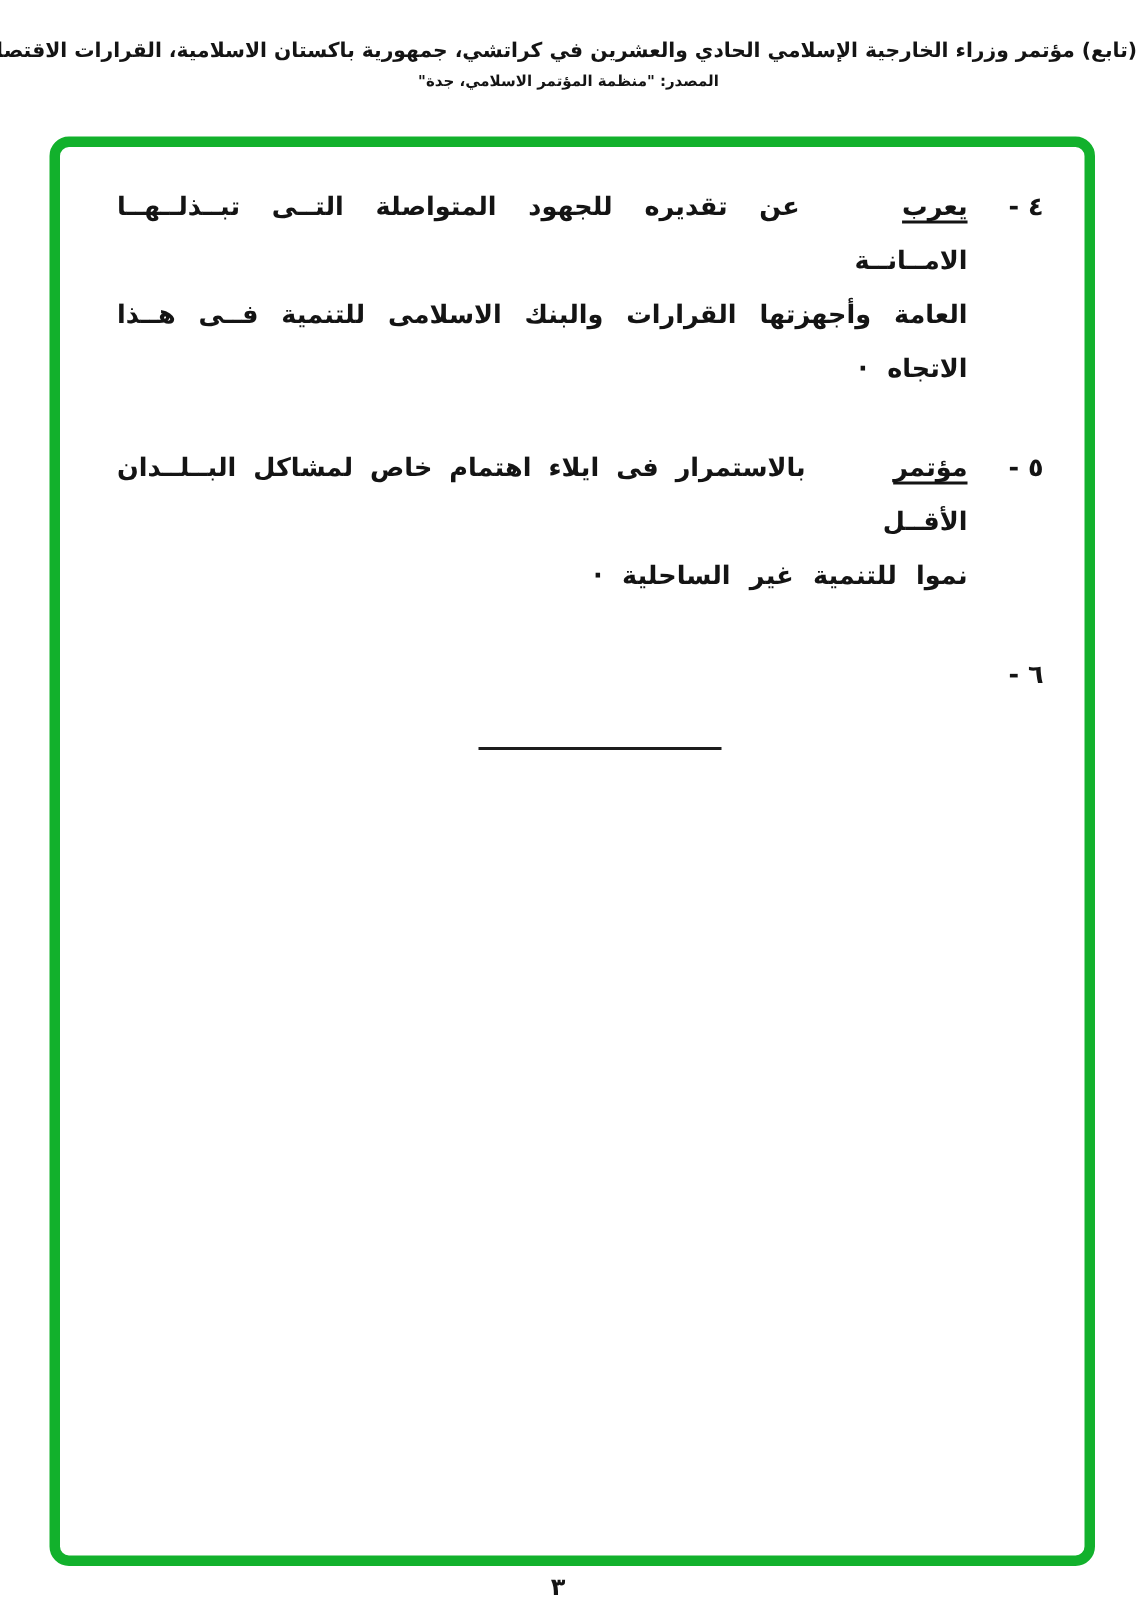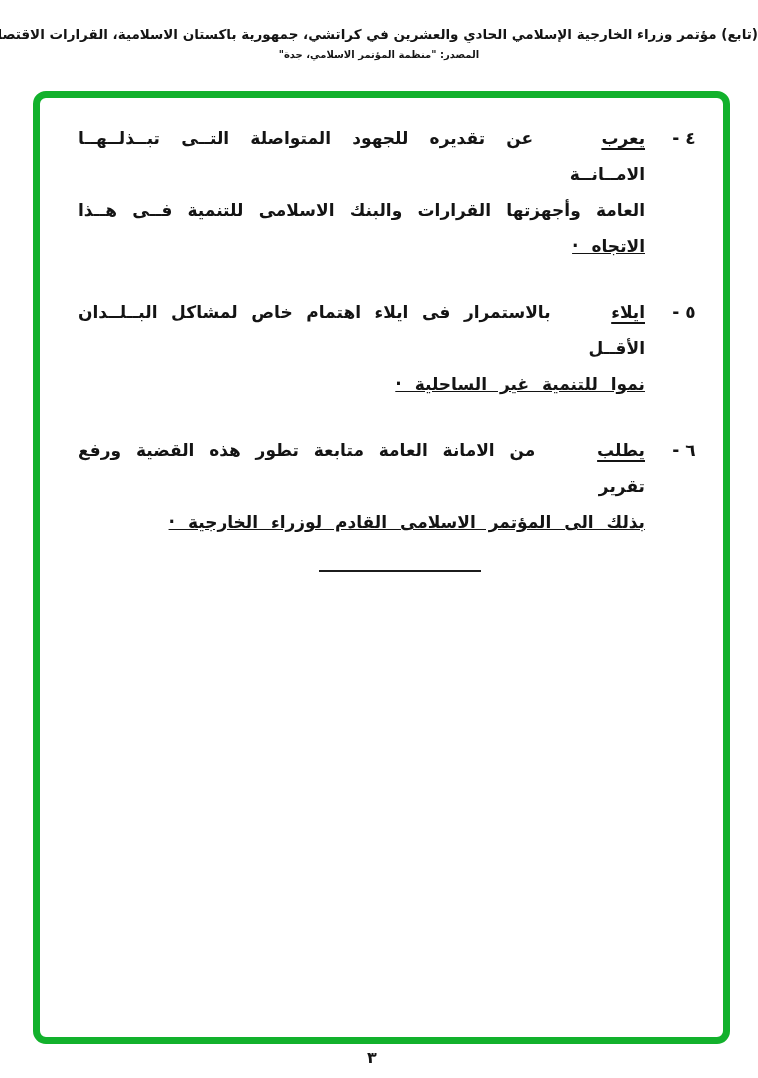--- a/index.html
+++ b/index.html
@@ -41,21 +41,21 @@
   }
   .item .num{
     flex:0 0 78px;text-align:center;
     white-space:nowrap;
   }
   .item .text{
     flex:1;margin-left:38px;
   }
   .line{min-height:36px;word-spacing:5px;}
   .line.just{text-align:justify;text-align-last:justify;}
-  .line.last{word-spacing:7px;text-decoration:underline;}
+  .line.last{word-spacing:7px;}
   .u{text-decoration:underline;text-underline-offset:4px;text-decoration-thickness:1.5px;margin-left:47px;}
   .divider{
     width:162px;height:2px;background:#1c1c1c;
     margin:28px auto 0;transform:translateX(18px);
   }
   .pagenum{
     position:absolute;top:1048px;left:0;right:0;
     text-align:center;font-size:16px;font-weight:bold;
     transform:translateX(-7px);
   }
@@ -76,30 +76,26 @@
       <div class="text">
         <div class="line just"><span class="u">يعرب</span> <span>عن تقديره للجهود المتواصلة التــى تبــذلــهــا الامــانــة</span></div>
         <div class="line just">العامة وأجهزتها القرارات والبنك الاسلامى للتنمية فــى هــذا</div>
         <div class="line last">الاتجاه ·</div>
       </div>
     </div>
 
     <div class="item">
       <div class="num">٥ -</div>
       <div class="text">
-        <div class="line just"><span class="u">ايلاء</span> <span>بالاستمرار فى ايلاء اهتمام خاص لمشاكل البــلــدان الأقــل</span></div>
+        <div class="line just"><span class="u">مؤتمر</span> <span>بالاستمرار فى ايلاء اهتمام خاص لمشاكل البــلــدان الأقــل</span></div>
         <div class="line last">نموا للتنمية غير الساحلية ·</div>
       </div>
     </div>
 
     <div class="item">
       <div class="num">٦ -</div>
-      <div class="text">
-        <div class="line just"><span class="u">يطلب</span> <span>من الامانة العامة متابعة تطور هذه القضية ورفع تقرير</span></div>
-        <div class="line last">بذلك الى المؤتمر الاسلامى القادم لوزراء الخارجية ·</div>
-      </div>
     </div>
 
     <div class="divider"></div>
   </div>
 </div>
 
 <div class="pagenum">٣</div>
 
 </body></html>

